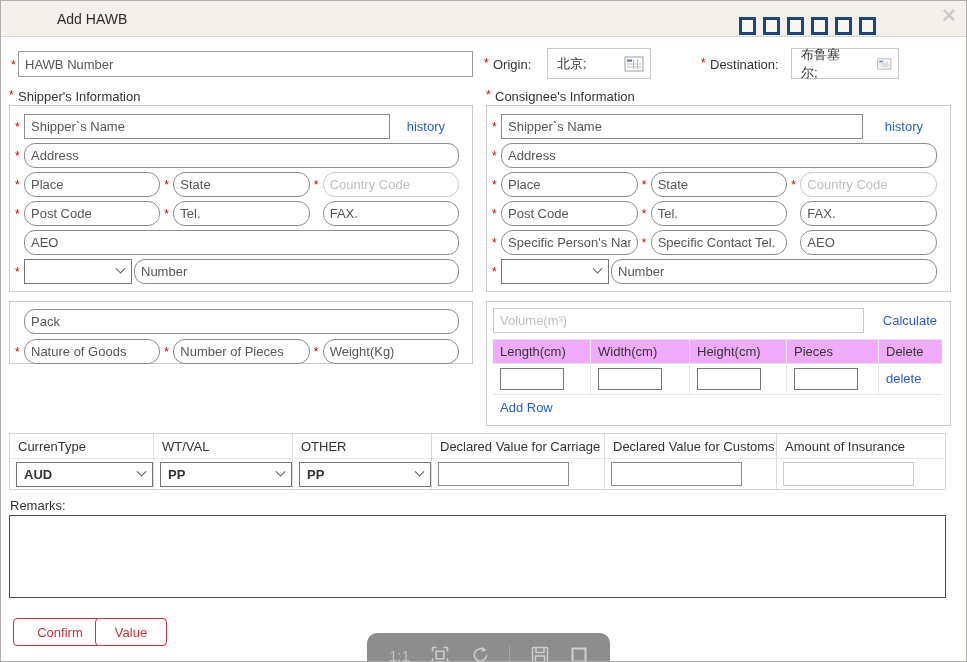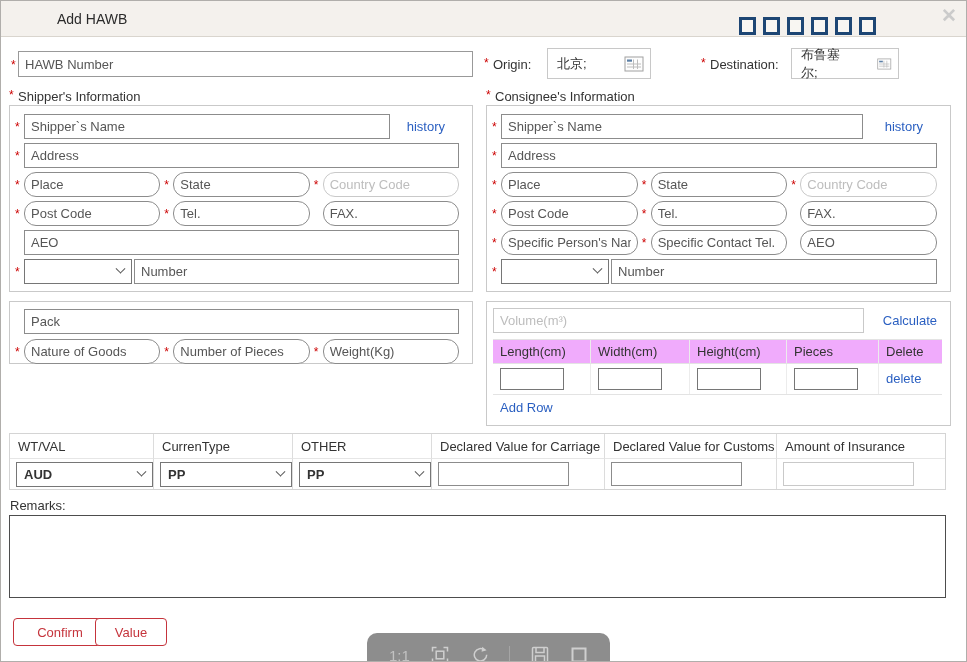--- a/index.html
+++ b/index.html
@@ -40,21 +40,21 @@
   .pickbox svg { margin-left:auto; }
   
   .sect { position:absolute; top:88px; display:flex; font-size:13px; color:#333; }
   
   .panel { position:absolute; border:1px solid #c9c9c9; background:#fff;
            display:flex; flex-direction:column; gap:4px; padding:8px 13px 8px 5px; }
   .row { display:flex; align-items:center; min-height:25px; }
   .cell { display:flex; align-items:center; flex:1; min-width:0; }
   .row .cell + .cell { margin-left:4px; }
   .cell input { flex:1;border-radius:12px; }
-  .grow { flex:1; }
+  .grow { flex:1;border-radius:11px; }
   #shipper-panel { left:8px; top:104px; width:464px; height:187px; }
   #consignee-panel { left:485px; top:104px; width:465px; height:187px; }
   #pack-panel { left:8px; top:300px; width:464px; height:63px; padding:7px 13px 7px 5px; gap:5px; }
   #volume-panel { left:485px; top:300px; width:465px; height:125px; padding:6px 8px 5px 6px; gap:0; }
   .name-inp { flex:0 0 366px; }
   #consignee-panel .name-inp { flex:0 0 362px; }
   .hist { margin:0 14px 0 auto; }
   
   .vrow1 { display:flex; align-items:center; }
   .vrow1 input { flex:0 0 371px; }
@@ -322,22 +322,22 @@
       <span class="vc vc5">
           <a class="link">delete</a>
         </span>
     </div>
     <div class="vt-add">
       <a class="link">Add Row</a>
     </div>
   </div>
 
   <div class="charges">
+    <div class="ch-h">CurrenType</div>
     <div class="ch-h">WT/VAL</div>
-    <div class="ch-h">CurrenType</div>
     <div class="ch-h">OTHER</div>
     <div class="ch-h">Declared Value for Carriage</div>
     <div class="ch-h">Declared Value for Customs</div>
     <div class="ch-h">Amount of Insurance</div>
     <div class="ch-b">
       <span class="sel">
         <span class="val">AUD</span>
         <span class="chev"></span>
       </span>
     </div>

